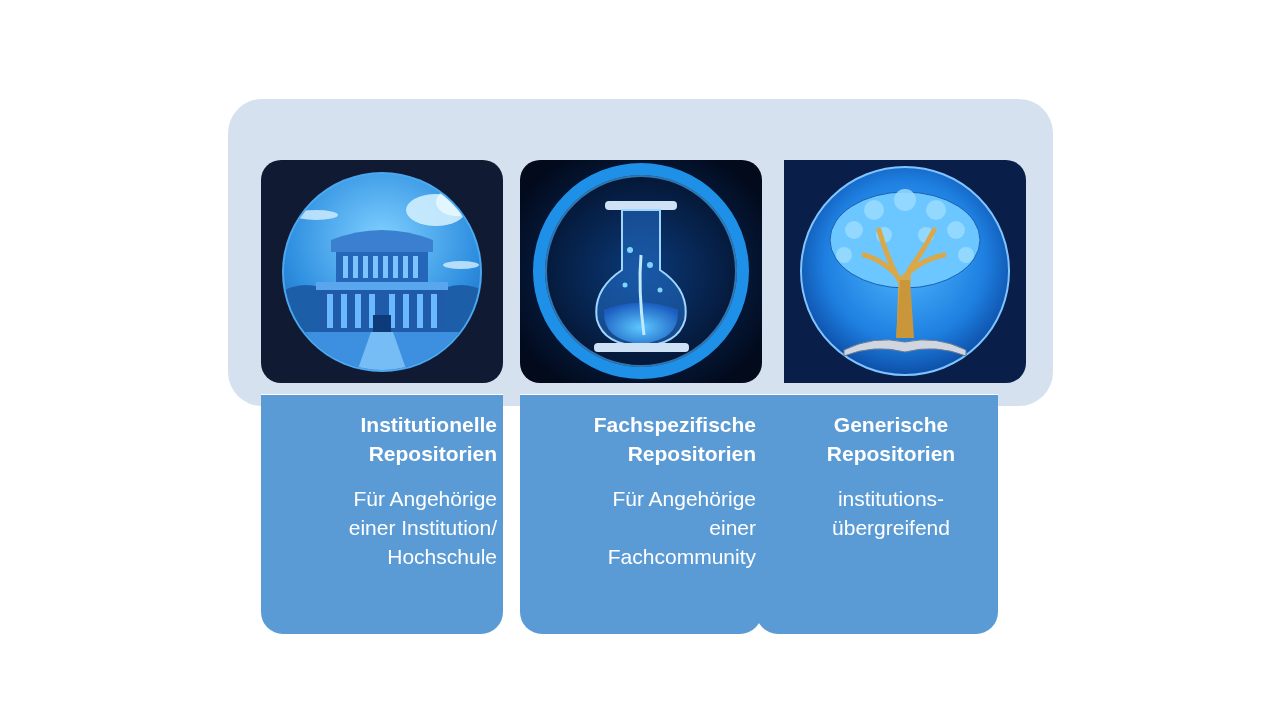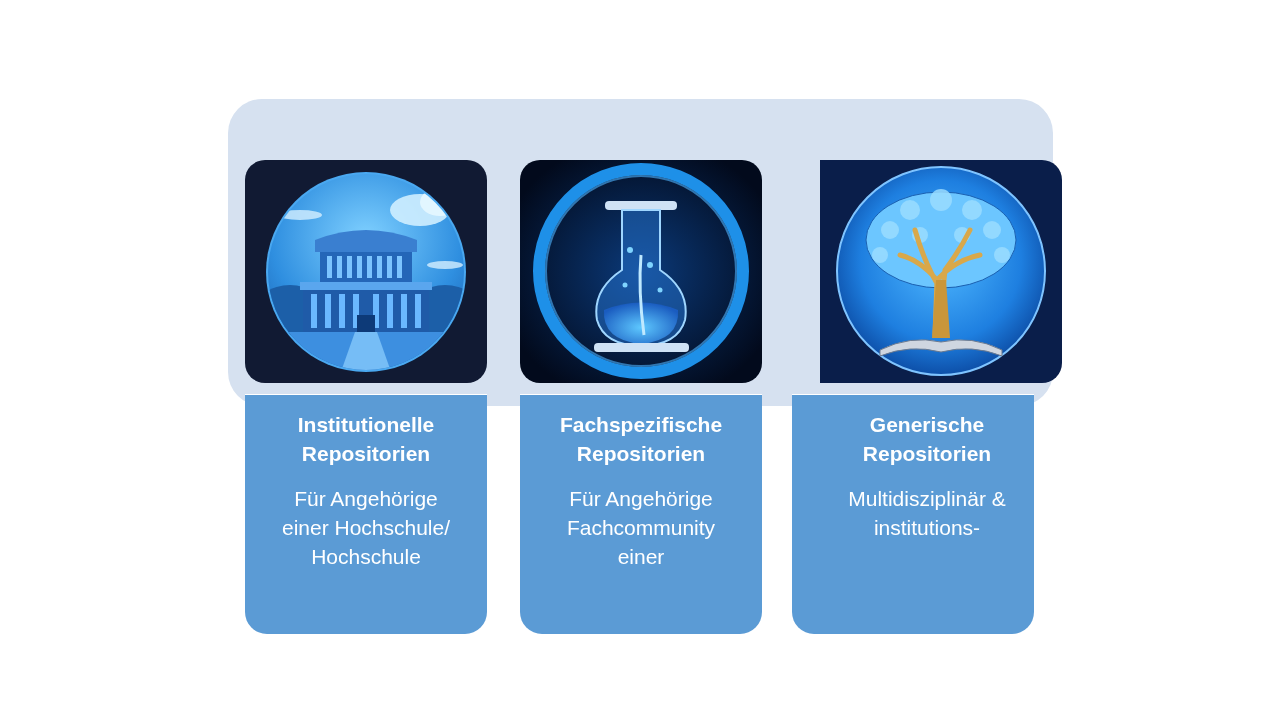--- a/index.html
+++ b/index.html
@@ -8,21 +8,21 @@
   .panel { position:absolute; left:228px; top:99px; width:825px; height:307px;
            background:#d6e1f0; border-radius:34px; }
   .card-img { position:absolute; top:160px; width:242px; height:223px; border-radius:20px;
               overflow:hidden; }
   .card-text { position:absolute; top:394px; width:242px; height:240px; background:#5b9bd5;
                border-top:1px solid #ffffff; box-sizing:border-box;
                border-radius:0 0 22px 22px; color:#ffffff; text-align:center; }
   .card-title { font-weight:bold; font-size:21px; line-height:29px; margin-top:15px;
                 padding:0 6px; }
   .card-desc { font-size:21px; line-height:29px; margin-top:16px; padding:0 6px; }
-  .c1 { left:245px; } .c2 { left:520px; } .c3 { left:792px;padding-left:28px; }
+  .c1 { left:261px;text-align:right; } .c2 { left:520px;text-align:right; } .c3 { left:756px;padding-left:28px; }
   svg { display:block; }
 </style>
 </head>
 <body>
 
 <div class="panel"></div>
 
 <div class="card-img c1">
   <svg width="242" height="223" viewBox="0 0 242 223">
     <defs>
@@ -75,21 +75,21 @@
     </g>
   </svg>
 </div>
 <div class="card-text c1">
   <div class="card-title">
     <div>Institutionelle</div>
     <div>Repositorien</div>
   </div>
   <div class="card-desc">
     <div>Für Angehörige</div>
-    <div>einer Hochschule/</div>
+    <div>einer Institution/</div>
     <div>Hochschule</div>
   </div>
 </div>
 
 <div class="card-img c2">
   <svg width="242" height="223" viewBox="0 0 242 223">
     <defs>
       <radialGradient id="bg2" cx="50%" cy="50%" r="60%">
         <stop offset="0%" stop-color="#0b3a7a"></stop>
         <stop offset="100%" stop-color="#020a1c"></stop>
@@ -113,22 +113,22 @@
     <rect x="74" y="183" width="95" height="9" rx="4" fill="#cfe2f5"></rect>
   </svg>
 </div>
 <div class="card-text c2">
   <div class="card-title">
     <div>Fachspezifische</div>
     <div>Repositorien</div>
   </div>
   <div class="card-desc">
     <div>Für Angehörige</div>
+    <div>einer</div>
     <div>Fachcommunity</div>
-    <div>einer</div>
   </div>
 </div>
 
 <div class="card-img c3">
   <svg width="242" height="223" viewBox="0 0 242 223">
     <defs>
       <radialGradient id="bg3" cx="50%" cy="45%" r="55%">
         <stop offset="0%" stop-color="#4fb8ff"></stop>
         <stop offset="70%" stop-color="#1e7fe0"></stop>
         <stop offset="100%" stop-color="#0d4fa8"></stop>
@@ -154,16 +154,16 @@
     <path d="M112 178 L130 178 L126 120 L116 120 Z" fill="#c9963a"></path>
     <path d="M60 190 Q90 175 121 182 Q152 175 182 190 L182 196 Q152 184 121 192 Q90 184 60 196 Z" fill="#cfd6e0" stroke="#6b7a90" stroke-width="1"></path>
   </svg>
 </div>
 <div class="card-text c3">
   <div class="card-title">
     <div>Generische</div>
     <div>Repositorien</div>
   </div>
   <div class="card-desc">
-    <div>Multidisziplinär &amp;</div>
     <div>institutions-</div>
+    <div>übergreifend</div>
   </div>
 </div>
 
 </body></html>

